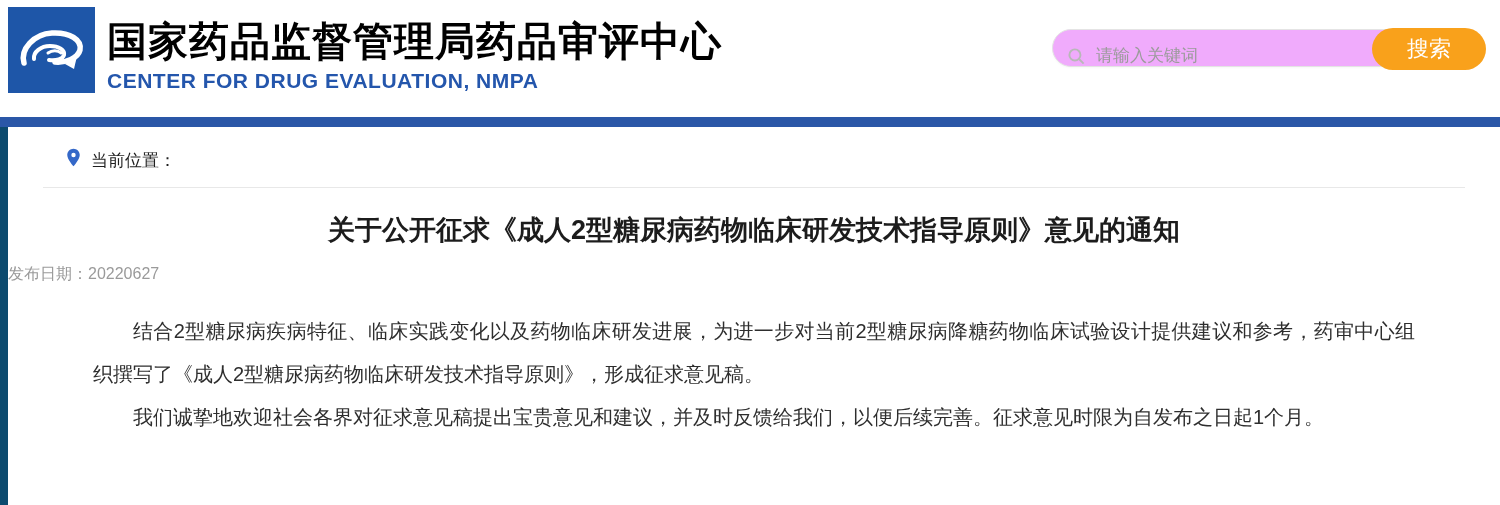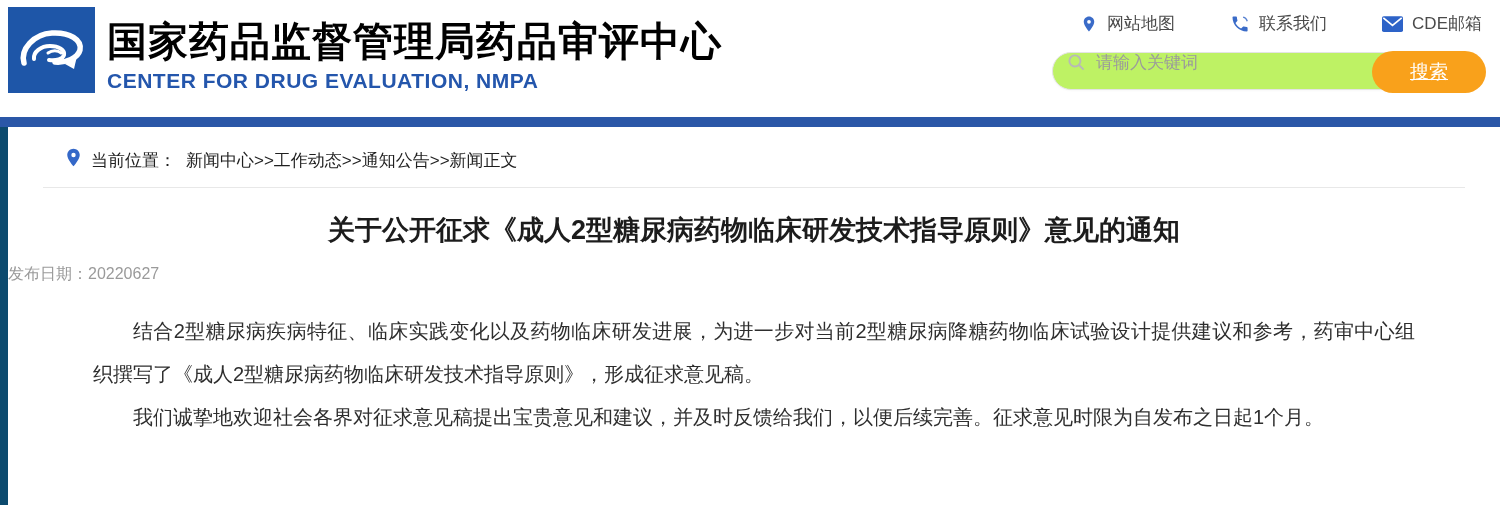--- a/index.html
+++ b/index.html
@@ -12,25 +12,25 @@
   .logo { position:absolute; left:8px; top:7px; width:87px; height:86px; cursor:pointer; }
   .titles { position:absolute; left:107px; top:18px; }
   .site-title-zh { font-size:40px; font-weight:900; color:#000; letter-spacing:1px; line-height:46px; }
   .site-title-en { margin-top:5px; font-size:21px; font-weight:bold; color:#2456ac; letter-spacing:0.5px; }
 
   .header-right { position:absolute; right:12px; top:12px; width:436px; }
   .top-links { display:flex; justify-content:space-between; align-items:center; padding:0 6px 0 28px; }
   .top-link { display:flex; align-items:center; gap:9px; font-size:17px; color:#4a4a4a; cursor:pointer; text-decoration:none; }
   .top-link svg { display:block; }
 
-  .search-bar { position:relative; margin-top:17px; width:433px; height:38px; border:1px solid #e4e4e4; border-radius:19px; background:#bef264; display:flex; align-items:flex-start; box-shadow:0 1px 2px rgba(0,0,0,0.03); }
+  .search-bar { position:relative; margin-top:17px; width:433px; height:38px; border:1px solid #e4e4e4; border-radius:19px; background:#f0abfc; display:flex; align-items:flex-end; box-shadow:0 1px 2px rgba(0,0,0,0.03); }
   .search-icon { margin:0 10px 0 14px; display:flex; }
   .search-input { flex:1; border:none; outline:none; background:transparent; font-size:17px; color:#333; font-family:inherit; min-width:0; padding-right:120px; }
   .search-input::placeholder { color:#9b9b9b; }
-  .search-button { position:absolute; right:-2px; top:-2px; height:42px; width:114px; border:none; border-radius:21px; background:#f9a11b; color:#fff; font-size:19px; cursor:pointer; font-family:inherit;text-decoration:underline; }
+  .search-button { position:absolute; right:-2px; top:-2px; height:42px; width:114px; border:none; border-radius:21px; background:#f9a11b; color:#fff; font-size:22px; cursor:pointer; font-family:inherit; }
 
   .blue-bar { width:100%; height:10px; background:#2a57a7; }
 
   
   .content { position:relative; width:100%; height:378px; border-left:8px solid #0c4a6e; background:#fff; }
   .breadcrumb-row { display:flex; align-items:center; gap:10px; padding:21px 0 0 58px; font-size:17px; color:#1f1f1f; }
   .breadcrumb-items a { color:#1f1f1f; text-decoration:none; cursor:pointer; }
   .breadcrumb-items span { color:#1f1f1f; }
   .rule { margin:15px 35px 0 35px; border:none; border-top:1px solid #e8e8e8; }
 
@@ -58,48 +58,20 @@
         <path d="M57 57 l12 -8 l-3 13 z" fill="#ffffff"></path>
       </svg>
     </div>
 
     <div class="titles">
       <div class="site-title-zh">国家药品监督管理局药品审评中心</div>
       <div class="site-title-en">CENTER FOR DRUG EVALUATION, NMPA</div>
     </div>
 
     <div class="header-right">
-      <nav class="top-links">
-        <a class="top-link">
-          <span>
-            <svg width="18" height="20" viewBox="0 0 24 24">
-                <path fill="#3a6bc8" d="M12 2C8.1 2 5 5.1 5 9c0 5.2 7 13 7 13s7-7.8 7-13c0-3.9-3.1-7-7-7zm0 9.5A2.5 2.5 0 1 1 12 6.5a2.5 2.5 0 0 1 0 5z"></path>
-              </svg>
-          </span>
-          <span>网站地图</span>
-        </a>
-        <a class="top-link">
-          <span>
-            <svg width="20" height="20" viewBox="0 0 24 24">
-                <path fill="#3a6bc8" d="M6.6 10.8c1.5 2.9 3.8 5.2 6.7 6.7l2.2-2.2c.3-.3.7-.4 1-.2 1.1.4 2.3.6 3.6.6.6 0 1 .4 1 1V20c0 .6-.4 1-1 1C10.8 21 3 13.2 3 3.9c0-.6.4-1 1-1h3.3c.6 0 1 .4 1 1 0 1.2.2 2.4.6 3.6.1.3 0 .7-.2 1l-2.1 2.3z"></path>
-                <path fill="#3a6bc8" d="M15.5 4.5c2.2.5 3.9 2.2 4.4 4.4l1.6-.4C20.8 5.7 18.7 3.6 16 3l-.5 1.5z" opacity="0.85"></path>
-              </svg>
-          </span>
-          <span>联系我们</span>
-        </a>
-        <a class="top-link">
-          <span>
-            <svg width="21" height="16" viewBox="0 0 24 18">
-                <rect width="24" height="18" rx="2" fill="#2d63c8"></rect>
-                <path d="M1.5 2 12 10.5 22.5 2" stroke="#ffffff" stroke-width="2" fill="none"></path>
-              </svg>
-          </span>
-          <span>CDE邮箱</span>
-        </a>
-      </nav>
 
       <div class="search-bar">
         <span class="search-icon">
           <svg width="19" height="19" viewBox="0 0 24 24" fill="none" stroke="#b8b8b8" stroke-width="2.4">
               <circle cx="10" cy="10" r="7"></circle>
               <line x1="15.5" y1="15.5" x2="21" y2="21"></line>
             </svg>
         </span>
         <input class="search-input" type="text" placeholder="请输入关键词" style="">
         <button class="search-button">搜索</button>
@@ -111,21 +83,20 @@
 
   <main class="content">
 
     <div class="breadcrumb-row">
       <span>
         <svg width="15" height="19" viewBox="0 0 24 30">
             <path fill="#3468c8" d="M12 1C6.5 1 2 5.5 2 11c0 7.4 10 18 10 18s10-10.6 10-18c0-5.5-4.5-10-10-10zm0 13.5A3.5 3.5 0 1 1 12 7.5a3.5 3.5 0 0 1 0 7z"></path>
           </svg>
       </span>
       <span>当前位置：</span>
-      <span class="breadcrumb-items" id="breadcrumb-items"><a>新闻中心</a><span>&gt;&gt;</span><a>工作动态</a><span>&gt;&gt;</span><a>通知公告</a><span>&gt;&gt;</span><a>新闻正文</a></span>
     </div>
 
     <hr class="rule">
 
     <h1 class="article-title">关于公开征求《成人2型糖尿病药物临床研发技术指导原则》意见的通知</h1>
 
     <div class="publish-date">发布日期：20220627</div>
 
     <div class="article-body" id="article-body">
         <p>结合2型糖尿病疾病特征、临床实践变化以及药物临床研发进展，为进一步对当前2型糖尿病降糖药物临床试验设计提供建议和参考，药审中心组织撰写了《成人2型糖尿病药物临床研发技术指导原则》，形成征求意见稿。</p>

